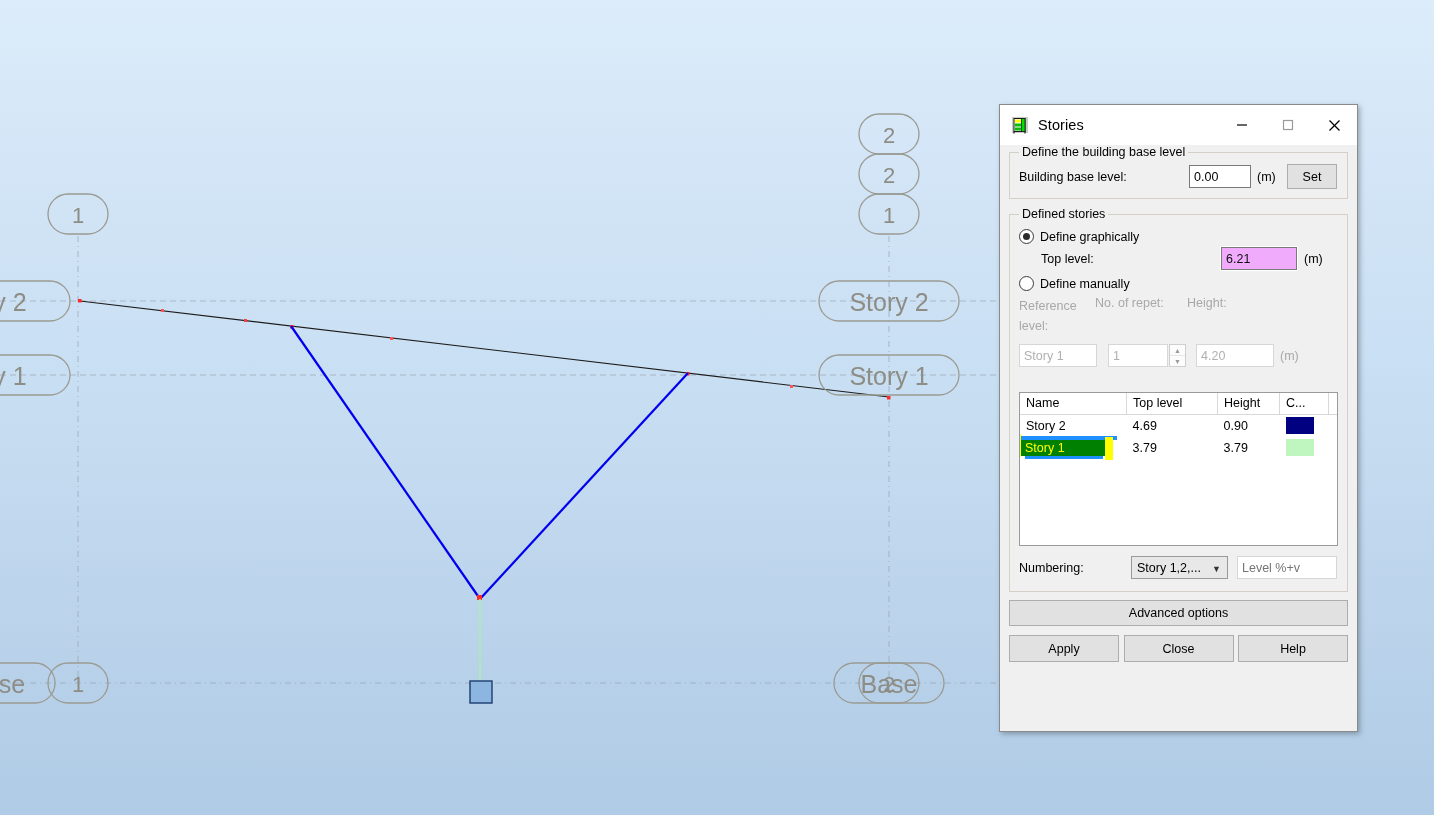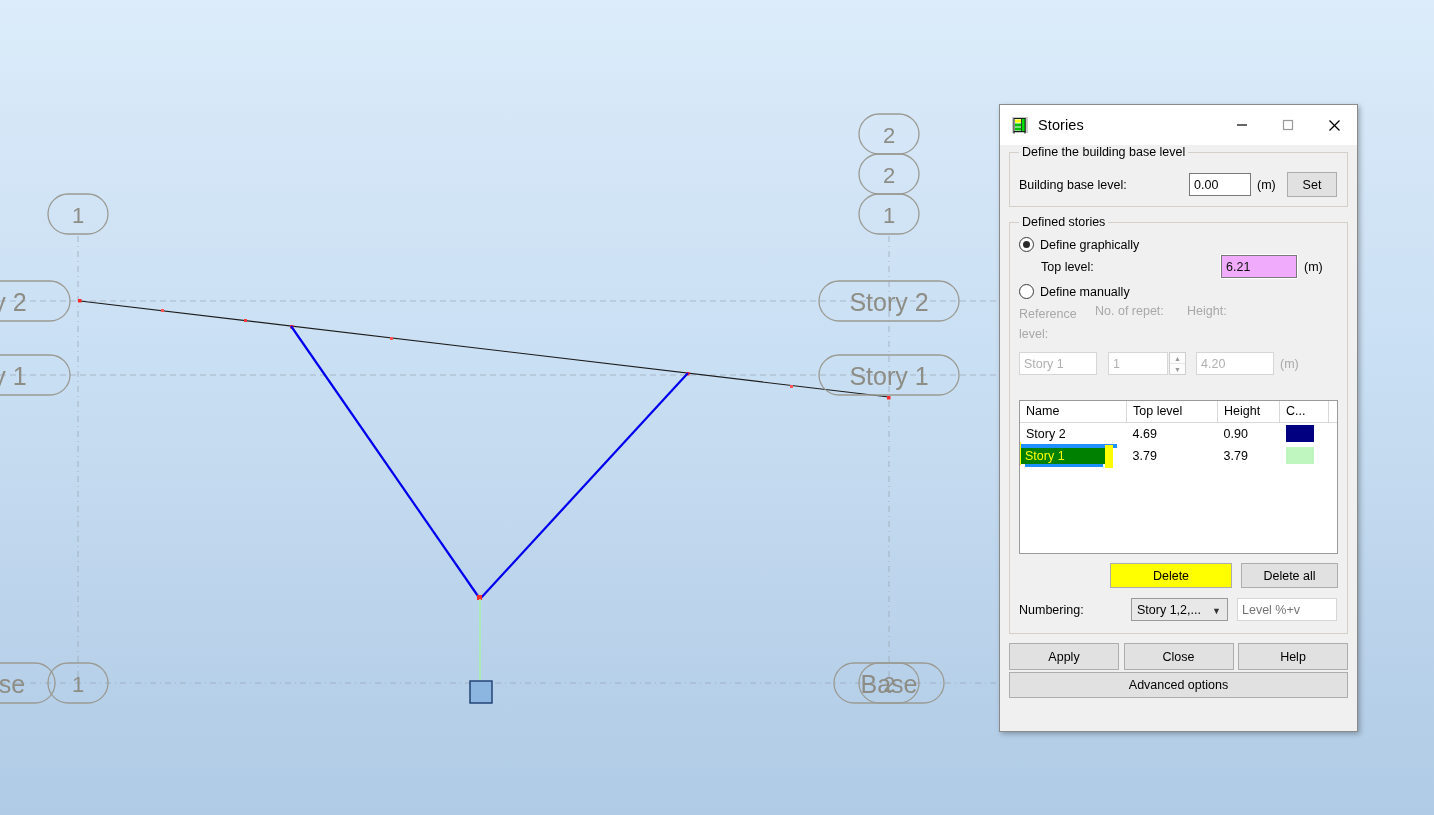--- a/index.html
+++ b/index.html
@@ -346,21 +346,21 @@
         <svg width="13" height="13" viewBox="0 0 13 13">
           <line x1="1.5" y1="1.5" x2="11.5" y2="11.5" stroke="currentColor" stroke-width="1.2"></line>
           <line x1="11.5" y1="1.5" x2="1.5" y2="11.5" stroke="currentColor" stroke-width="1.2"></line>
         </svg>
       </div>
     </div>
   </div>
 
   <div class="dlg-body">
 
-    <fieldset class="group" style="padding-top:10px;">
+    <fieldset class="group" style="padding-top:2px;">
       <legend>Define the building base level</legend>
       <div class="row" style="margin-top:3px;">
         <span class="lbl" style="width:170px;">Building base level:</span>
         <input class="txt" type="text" style="width: 62px;" value="0.00">
         <span class="lbl" style="margin-left:6px;width:28px;">(m)</span>
         <button class="btn" style="width:50px;margin-left:2px;">Set</button>
       </div>
     </fieldset>
 
     <fieldset class="group" style="padding-bottom:12px;">
@@ -435,41 +435,37 @@
               <td>3.79</td>
               <td>
                 <span class="swatch" id="sw1" style="background: rgb(191, 245, 191);"></span>
               </td>
               <td></td>
             </tr>
           </tbody>
         </table>
       </div>
 
-      <div class="row" style="justify-content:flex-end;margin-top:9px;">
-        <button class="btn yellow" style="width:122px;">Delete</button>
-        <button class="btn" style="width:97px;margin-left:9px;">Delete all</button>
-      </div>
 
       <div class="row" style="margin-top:10px;">
         <span class="lbl" style="width:112px;">Numbering:</span>
         <span class="sel-wrap">
           <select class="numbering" style="width:97px;">
             <option>Story 1,2,...</option>
           </select>
           <span class="sel-arrow">▼</span>
         </span>
         <input class="txt disabled" type="text" style="width: 100px; margin-left: 9px;" disabled="" placeholder="Level %+v">
       </div>
     </fieldset>
 
+    <div class="row" style="margin-top:2px;">
+      <button class="btn" style="width:100%;height:26px;">Advanced options</button>
+    </div>
+
     <div class="row" style="margin-top:9px;justify-content:space-between;">
       <button class="btn" style="width:110px;height:27px;">Apply</button>
       <button class="btn" style="width:110px;height:27px;">Close</button>
       <button class="btn" style="width:110px;height:27px;">Help</button>
     </div>
 
-    <div class="row" style="margin-top:2px;">
-      <button class="btn" style="width:100%;height:26px;">Advanced options</button>
-    </div>
-
   </div>
 </div>
 
 </body></html>

